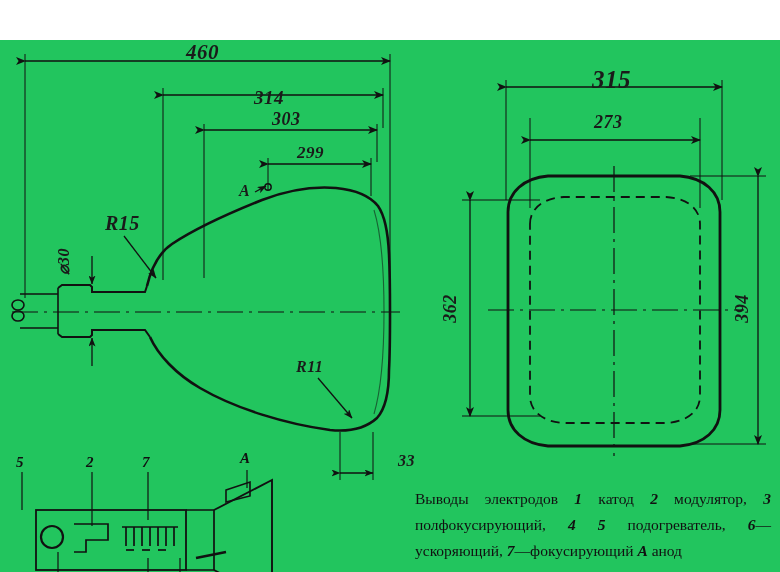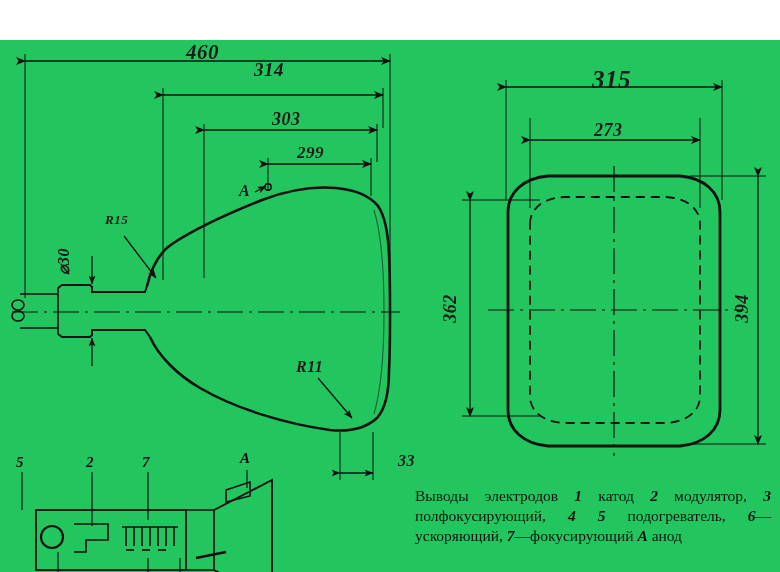--- a/index.html
+++ b/index.html
@@ -36,21 +36,21 @@
     height: 572px;
     pointer-events: none;
   }
   .caption {
     position: absolute;
     left: 415px;
     top: 446px;
     width: 356px;
     font-family: "Liberation Serif", serif;
     font-size: 15.5px;
-    line-height: 20px;
+    line-height: 26px;
     color: #111;
     text-align: justify;
   }
   .caption i {
     font-style: italic;
     font-weight: bold;
   }
   .lbl {
     position: absolute;
     font-family: "Liberation Serif", serif;
@@ -209,31 +209,31 @@
 
       <path d="M226,450 L250,442 L250,456 L226,462 Z" stroke="#111" stroke-width="1.6" fill="none"></path>
 
       <line x1="196" y1="518" x2="226" y2="512" stroke="#111" stroke-width="2.4"></line>
 
       <line x1="126" y1="564" x2="400" y2="564" stroke="#111" stroke-width="1.1"></line>
     </g>
   </svg>
 
   <div class="dimtext" style="left:186px; top:0px; font-size:21px;">460</div>
-  <div class="dimtext" style="left:254px; top:19px; font-size:19px;">314</div>
+  <div class="dimtext" style="left:254px; top:47px; font-size:19px;">314</div>
   <div class="dimtext" style="left:272px; top:69px; font-size:18px;font-style:italic;">303</div>
   <div class="dimtext" style="left:297px; top:103px; font-size:17px;">299</div>
   <div class="dimtext vert" style="left:50px; top:212px; font-size:16px; transform:rotate(-90deg);">⌀30</div>
-  <div class="dimtext" style="left:105px; top:172px; font-size:13px;">R15</div>
+  <div class="dimtext" style="left:105px; top:172px; font-size:20px;">R15</div>
   <div class="dimtext" style="left:296px; top:318px; font-size:16px;">R11</div>
   <div class="dimtext" style="left:398px; top:412px; font-size:16px;">33</div>
   <div class="dimtext" style="left:239px; top:142px; font-size:16px;">A</div>
 
   <div class="dimtext" style="left:592px; top:26px; font-size:25px;">315</div>
-  <div class="dimtext" style="left:594px; top:80px; font-size:18px;">273</div>
+  <div class="dimtext" style="left:594px; top:72px; font-size:18px;">273</div>
   <div class="dimtext vert" style="left:436px; top:258px; font-size:18px; transform:rotate(-90deg);">362</div>
   <div class="dimtext vert" style="left:728px; top:258px; font-size:18px; transform:rotate(-90deg);">394</div>
 
   <div class="lbl" style="left:16px; top:414px;">5</div>
   <div class="lbl" style="left:86px; top:414px;">2</div>
   <div class="lbl" style="left:142px; top:414px;">7</div>
   <div class="lbl" style="left:240px; top:410px;">A</div>
   <div class="lbl" style="left:16px; top:550px;">4</div>
   <div class="lbl" style="left:52px; top:550px;">1</div>
   <div class="lbl" style="left:142px; top:550px;">6</div>

